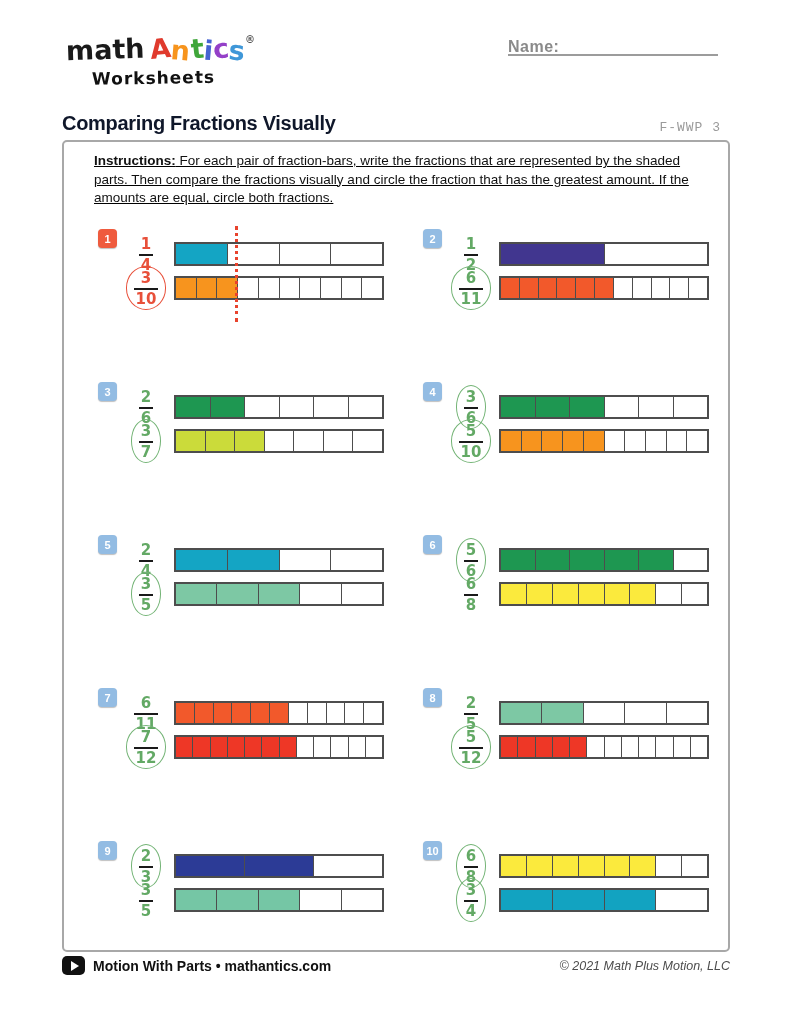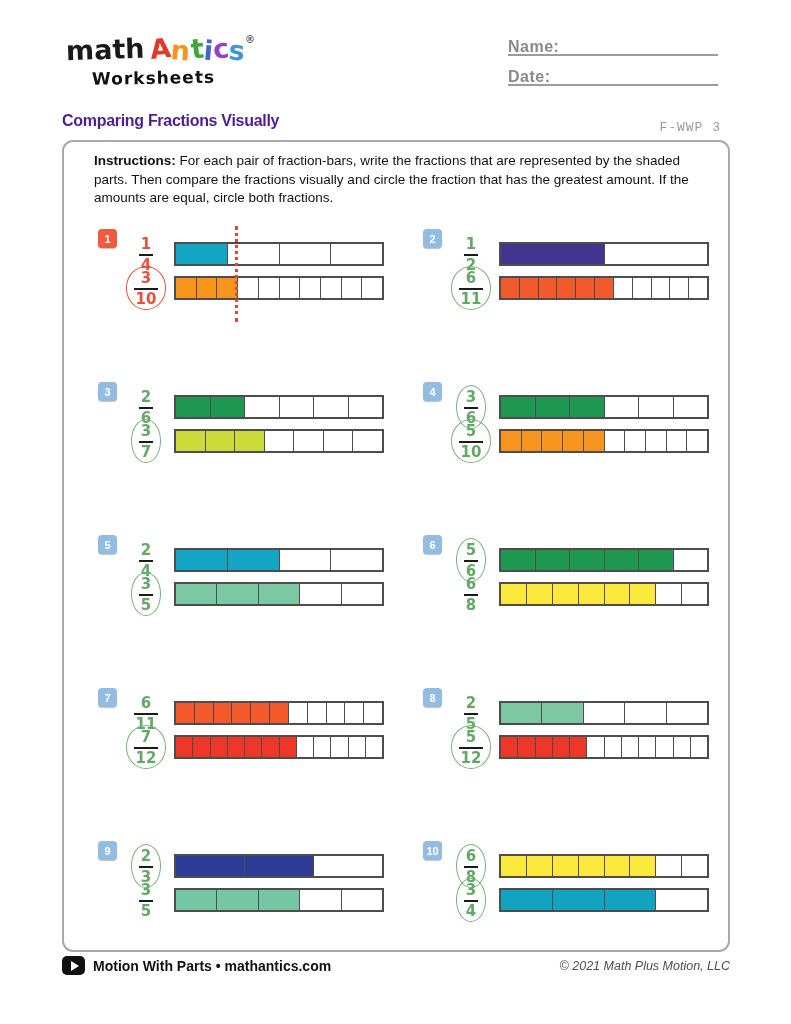--- a/index.html
+++ b/index.html
@@ -17,25 +17,25 @@
   .logo-antics span:nth-child(even){ transform:rotate(5deg) translateY(1px); }
   .logo-antics span:last-child { font-size:10px; vertical-align:top; transform:none; }
   .logo-sub { font-family:"DejaVu Sans", sans-serif; font-weight:bold; font-size:17px; color:#111; margin:2px 0 0 26px; letter-spacing:1px; transform:rotate(-1deg); }
 
   .namedate { position:absolute; left:508px; top:38px; width:210px; }
   .nd-row { margin-bottom:12px; }
   .nd-label { color:#8a8a8a; font-weight:bold; font-size:16px; letter-spacing:0.5px; }
   .nd-line { border-bottom:2px solid #9c9c9c; height:18px; margin-top:-18px; margin-left:0; width:210px; }
   .nd-row.name .nd-line { margin-left:0; }
 
-  .doc-title { position:absolute; left:62px; top:112px; font-size:16px; font-weight:bold; color:#4c1d95; font-family:"Liberation Sans", sans-serif; letter-spacing:-0.3px; }
+  .doc-title { position:absolute; left:62px; top:112px; font-size:20px; font-weight:bold; color:#0f172a; font-family:"Liberation Sans", sans-serif; letter-spacing:-0.3px; }
   .doc-code { position:absolute; right:70px; top:120px; font-family:"Liberation Mono", monospace; font-size:13px; color:#9a9a9a; letter-spacing:1px; }
 
   
-  .sheet-box { position:absolute; left:62px; top:140px; width:668px; height:812px; border:2px solid #a8a8a8; border-radius:11px; background:#fff; }
+  .sheet-box { position:absolute; left:62px; top:140px; width:668px; height:812px; border:2px solid #a8a8a8; border-radius:5px; background:#fff;text-decoration:underline; }
   .instructions { padding:10px 26px 0 30px; font-size:13.5px; line-height:1.38; color:#111; }
   .instructions b { font-weight:bold; }
 
   
   .problems { position:absolute; left:34px; top:80px; width:610px;
               display:grid; grid-template-columns:300px 300px; column-gap:25px;
               grid-auto-rows:153px; }
 
   .problem { position:relative; padding-top:15px;
              display:grid; grid-template-columns:20px 48px 210px; column-gap:4px;
@@ -86,24 +86,20 @@
       <span class="logo-word-math">math</span><span class="logo-antics"><span style="color: rgb(224, 58, 45);">A</span><span style="color: rgb(247, 148, 29);">n</span><span style="color: rgb(63, 166, 58);">t</span><span style="color: rgb(69, 99, 210);">i</span><span style="color: rgb(148, 64, 200);">c</span><span style="color: rgb(63, 151, 216);">s</span><span style="color: rgb(85, 85, 85);">®</span></span>
     </div>
     <div class="logo-sub">Worksheets</div>
   </div>
 
   <div class="namedate">
     <div class="nd-row name">
       <span class="nd-label">Name:</span>
       <div class="nd-line"></div>
     </div>
-    <div class="nd-row date">
-      <span class="nd-label">Date:</span>
-      <div class="nd-line"></div>
-    </div>
   </div>
 
   <div class="doc-title">Comparing Fractions Visually</div>
   <div class="doc-code">F-WWP 3</div>
 
   <div class="sheet-box">
     <div class="instructions">
       <b>Instructions:</b><span> For each pair of fraction-bars, write the fractions that are represented by the shaded parts.  Then compare the fractions visually and circle the fraction that has the greatest amount.  If the amounts are equal, circle both fractions.</span>
     </div>
 

